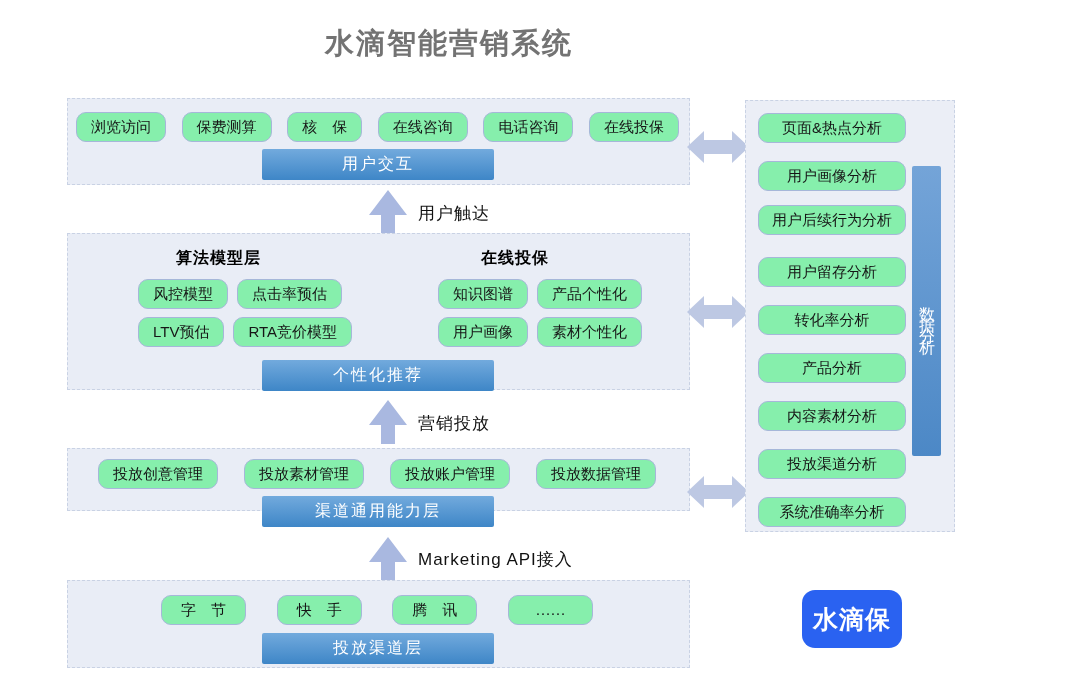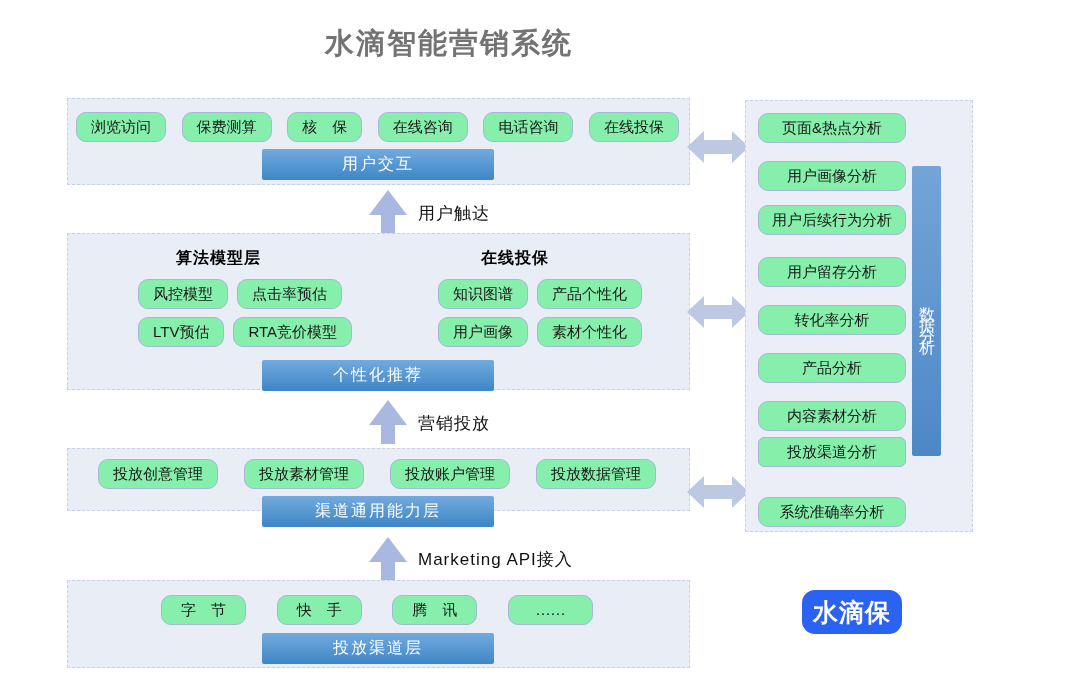--- a/index.html
+++ b/index.html
@@ -30,21 +30,21 @@
 
   .up-arrow{position:absolute;width:38px;height:44px;}
   .dbl-arrow{position:absolute;width:62px;height:38px;}
 
   .side-pill{position:absolute;left:12px;width:148px;}
   .vbar{position:absolute;left:166px;top:65px;width:29px;height:290px;
         background:linear-gradient(180deg,#74a4d8,#4c88c6);border-radius:2px;
         display:flex;align-items:center;justify-content:center;
         writing-mode:vertical-rl;color:#fff;font-size:16px;font-weight:500;letter-spacing:11px;padding-top:10px;box-sizing:border-box;}
 
-  .logo{position:absolute;left:802px;top:590px;width:100px;height:44px;background:#2a62f1;border-radius:13px;
+  .logo{position:absolute;left:802px;top:590px;width:100px;height:58px;background:#2a62f1;border-radius:13px;
         display:flex;align-items:center;justify-content:center;color:#fff;font-size:25px;font-weight:bold;letter-spacing:1px;}
 </style>
 </head>
 <body>
 
 <div id="stage">
 
   <div class="title">水滴智能营销系统</div>
 
   <div class="section" style="left:67px;top:98px;width:623px;height:87px;">
@@ -126,28 +126,28 @@
   <svg class="dbl-arrow" style="left:687px;top:128px;" viewBox="0 0 62 38">
     <polygon points="0,19 17,3 17,12 45,12 45,3 62,19 45,35 45,26 17,26 17,35" fill="#bdc8e3"></polygon>
   </svg>
   <svg class="dbl-arrow" style="left:687px;top:293px;" viewBox="0 0 62 38">
     <polygon points="0,19 17,3 17,12 45,12 45,3 62,19 45,35 45,26 17,26 17,35" fill="#bdc8e3"></polygon>
   </svg>
   <svg class="dbl-arrow" style="left:687px;top:473px;" viewBox="0 0 62 38">
     <polygon points="0,19 17,3 17,12 45,12 45,3 62,19 45,35 45,26 17,26 17,35" fill="#bdc8e3"></polygon>
   </svg>
 
-  <div class="panel" style="left:745px;top:100px;width:228px;height:432px;">
+  <div class="panel" style="left:745px;top:100px;width:210px;height:432px;">
     <div class="pill side-pill" style="top:12px;">页面&amp;热点分析</div>
     <div class="pill side-pill" style="top:60px;">用户画像分析</div>
     <div class="pill side-pill" style="top:104px;">用户后续行为分析</div>
     <div class="pill side-pill" style="top:156px;">用户留存分析</div>
     <div class="pill side-pill" style="top:204px;">转化率分析</div>
     <div class="pill side-pill" style="top:252px;">产品分析</div>
     <div class="pill side-pill" style="top:300px;">内容素材分析</div>
-    <div class="pill side-pill" style="top:336px;border-radius:6px;">投放渠道分析</div>
+    <div class="pill side-pill" style="top:348px;">投放渠道分析</div>
     <div class="pill side-pill" style="top:396px;">系统准确率分析</div>
     <div class="vbar">数据分析</div>
   </div>
 
   <div class="logo">水滴保</div>
 
 </div>
 
 </body></html>

